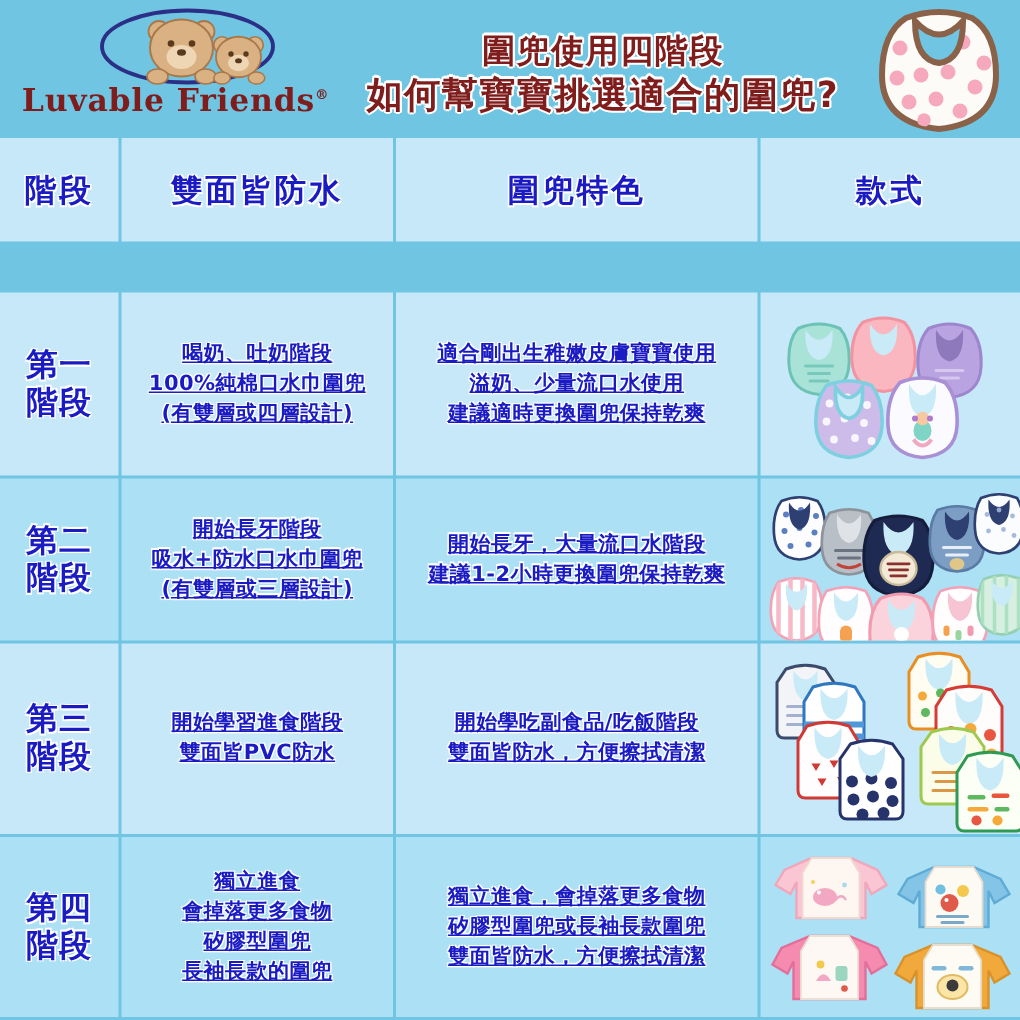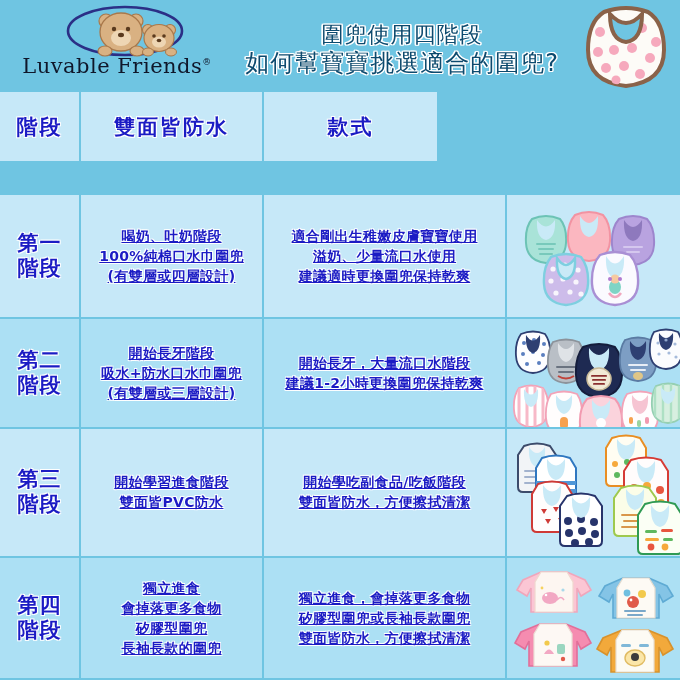--- a/index.html
+++ b/index.html
@@ -15,29 +15,29 @@
     position:relative;height:92px;background:#6fc5e2;
     display:flex;align-items:center;
   }
   .brand{
     position:absolute;left:14px;top:4px;width:206px;height:86px;
   }
   .brand-logo{position:absolute;left:46px;top:0;width:130px;height:56px;}
   .brand-name{
     position:absolute;left:0;top:50px;width:206px;text-align:center;
     font-family:"DejaVu Serif","Liberation Serif",serif;
-    font-size:21px;color:#0f172a;letter-spacing:.5px;white-space:nowrap;
+    font-size:21px;color:#7f1d1d;letter-spacing:.5px;white-space:nowrap;font-weight:bold;
   }
   .brand-name sup{font-size:9px;vertical-align:super;}
 
   .title-block{
     position:absolute;left:226px;top:22px;width:352px;text-align:center;
   }
   .title-line{
-    color:#0c4a6e;font-weight:normal;letter-spacing:1px;
+    color:#7f1d1d;font-weight:bold;letter-spacing:1px;
     text-shadow:
       -1.2px -1.2px 0 #ffffff, 1.2px -1.2px 0 #ffffff,
       -1.2px  1.2px 0 #ffffff, 1.2px  1.2px 0 #ffffff,
        0 -1.4px 0 #ffffff, 0 1.4px 0 #ffffff,
       -1.4px 0 0 #ffffff, 1.4px 0 0 #ffffff;
   }
   .title-line.l1{font-size:22px;line-height:26px;}
   .title-line.l2{font-size:24px;line-height:30px;}
 
   .bib-badge{position:absolute;right:12px;top:2px;width:84px;height:88px;}
@@ -164,20 +164,23 @@
 
   <div class="table">
 
     <div class="row head">
       <div class="cell c-stage tone-a">
         <span class="hdr-text">階段</span>
       </div>
       <div class="cell c-type tone-a">
         <span class="hdr-text">雙面皆防水</span>
       </div>
+      <div class="cell c-feat tone-a">
+        <span class="hdr-text">圍兜特色</span>
+      </div>
       <div class="cell c-style tone-a">
         <span class="hdr-text">款式</span>
       </div>
     </div>
 
     <div class="row r1">
       <div class="cell c-stage tone-a">
         <div class="stage-text">
           <div>第一</div>
           <div>階段</div>

